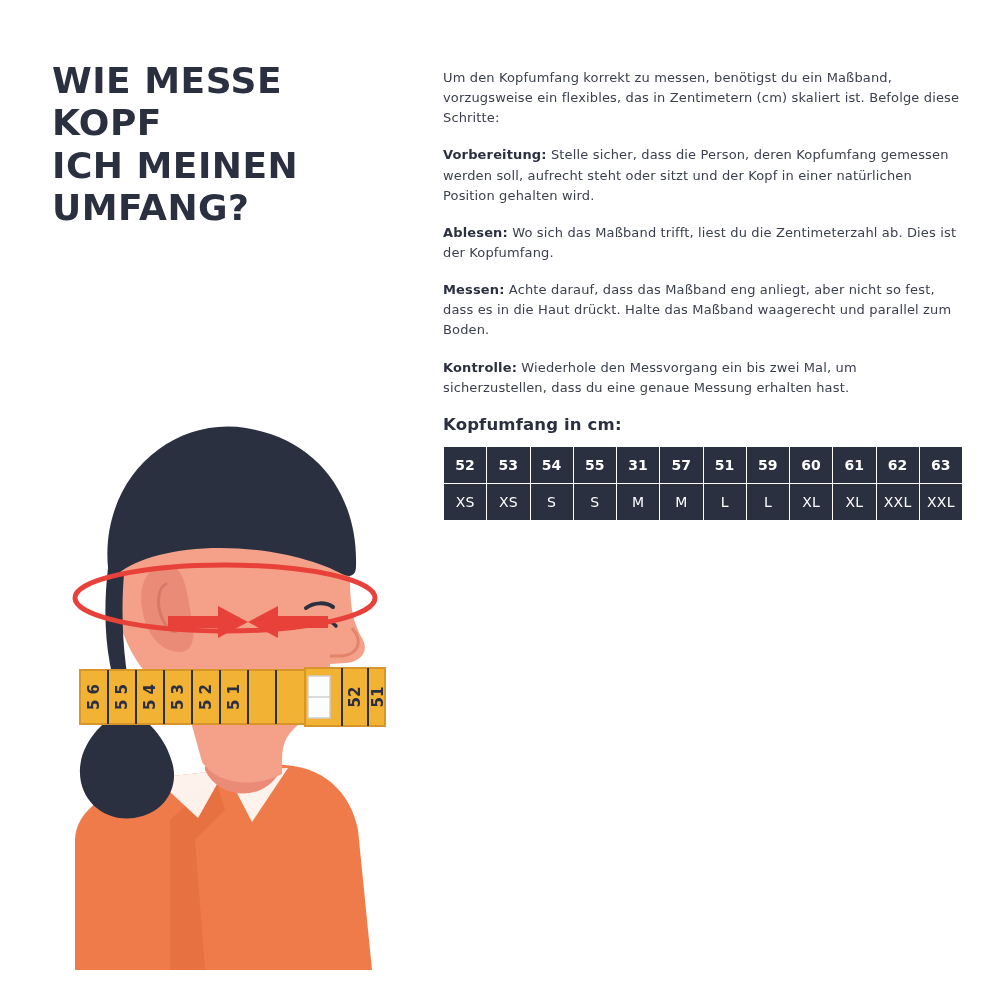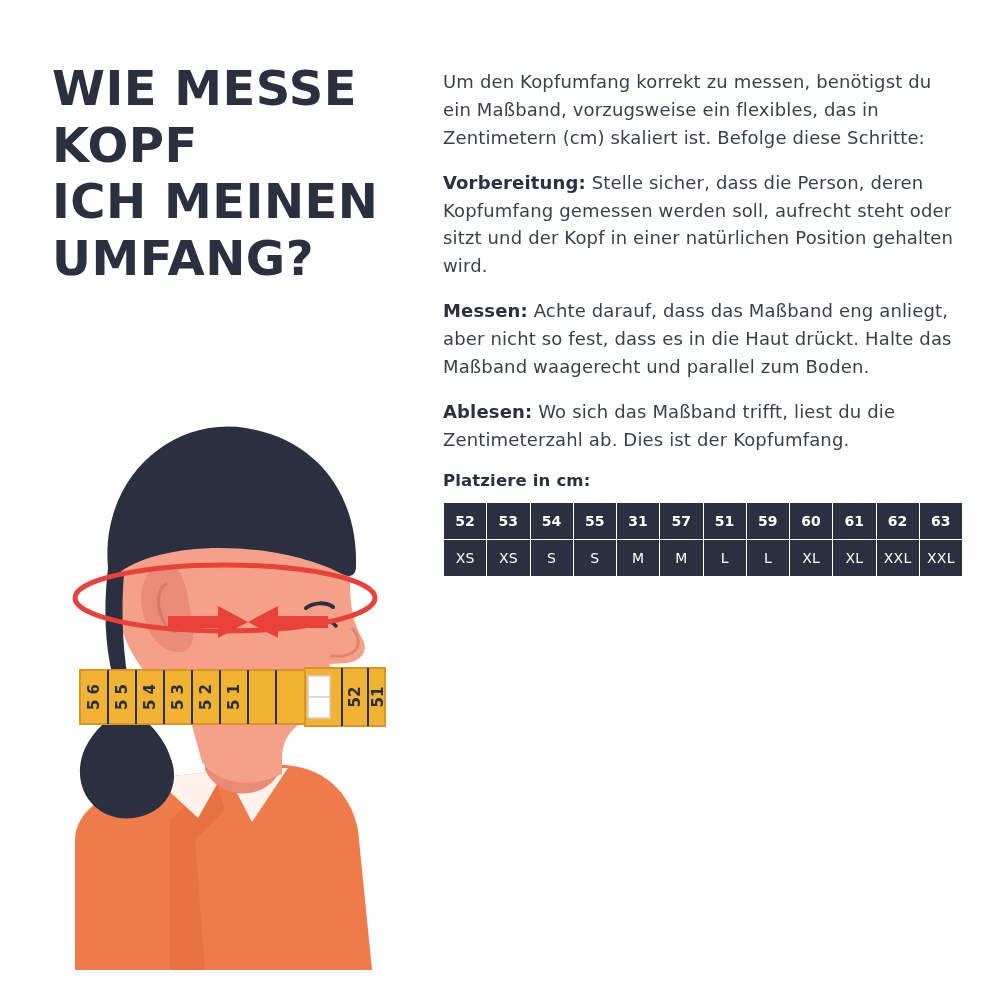--- a/index.html
+++ b/index.html
@@ -24,21 +24,21 @@
   
   .left-col {
     position: absolute;
     left: 52px;
     top: 60px;
     width: 360px;
   }
   .headline {
     font-family: "DejaVu Sans", "Liberation Sans", sans-serif;
     font-weight: 800;
-    font-size: 48px;
+    font-size: 36px;
     line-height: 1.18;
     letter-spacing: 0.5px;
     color: #2b3040;
     text-transform: uppercase;
     margin: 0;
   }
   .headline .hl-line { display: block; }
 
   .illustration {
     position: absolute;
@@ -49,21 +49,21 @@
   }
 
   
   .right-col {
     position: absolute;
     left: 443px;
     top: 68px;
     width: 520px;
   }
   .para {
-    font-size: 18px;
+    font-size: 13px;
     line-height: 1.55;
     color: #3a3f4d;
     margin: 0 0 17px 0;
     letter-spacing: 0.15px;
   }
   .para b {
     font-weight: 700;
     color: #2b3040;
   }
   .para.last { margin-bottom: 20px; }
@@ -193,30 +193,33 @@
 
   <div class="right-col">
     <p class="para">Um den Kopfumfang korrekt zu messen, benötigst du ein Maßband, vorzugsweise ein flexibles, das in Zentimetern (cm) skaliert ist. Befolge diese Schritte:</p>
 
     <p class="para">
       <b>Vorbereitung:</b><span> Stelle sicher, dass die Person, deren Kopfumfang gemessen werden soll, aufrecht steht oder sitzt und der Kopf in einer natürlichen Position gehalten wird.</span>
     </p>
 
 
     <p class="para">
+      <b>Ablesen:</b><span> Wo sich das Maßband trifft, liest du die Zentimeterzahl ab. Dies ist der Kopfumfang.</span>
+    </p>
+
+    <p class="para">
       <b>Messen:</b><span> Achte darauf, dass das Maßband eng anliegt, aber nicht so fest, dass es in die Haut drückt. Halte das Maßband waagerecht und parallel zum Boden.</span>
     </p>
 
     <p class="para">
-      <b>Ablesen:</b><span> Wo sich das Maßband trifft, liest du die Zentimeterzahl ab. Dies ist der Kopfumfang.</span>
-    </p>
-
-
-
-    <div class="table-title">Platziere in cm:</div>
+      <b>Kontrolle:</b><span> Wiederhole den Messvorgang ein bis zwei Mal, um sicherzustellen, dass du eine genaue Messung erhalten hast.</span>
+    </p>
+
+
+    <div class="table-title">Kopfumfang in cm:</div>
 
     <table class="size-table">
       <tbody>
         <tr class="row-cm">
           <td>52</td>
           <td>53</td>
           <td>54</td>
           <td>55</td>
           <td>31</td>
           <td>57</td>

